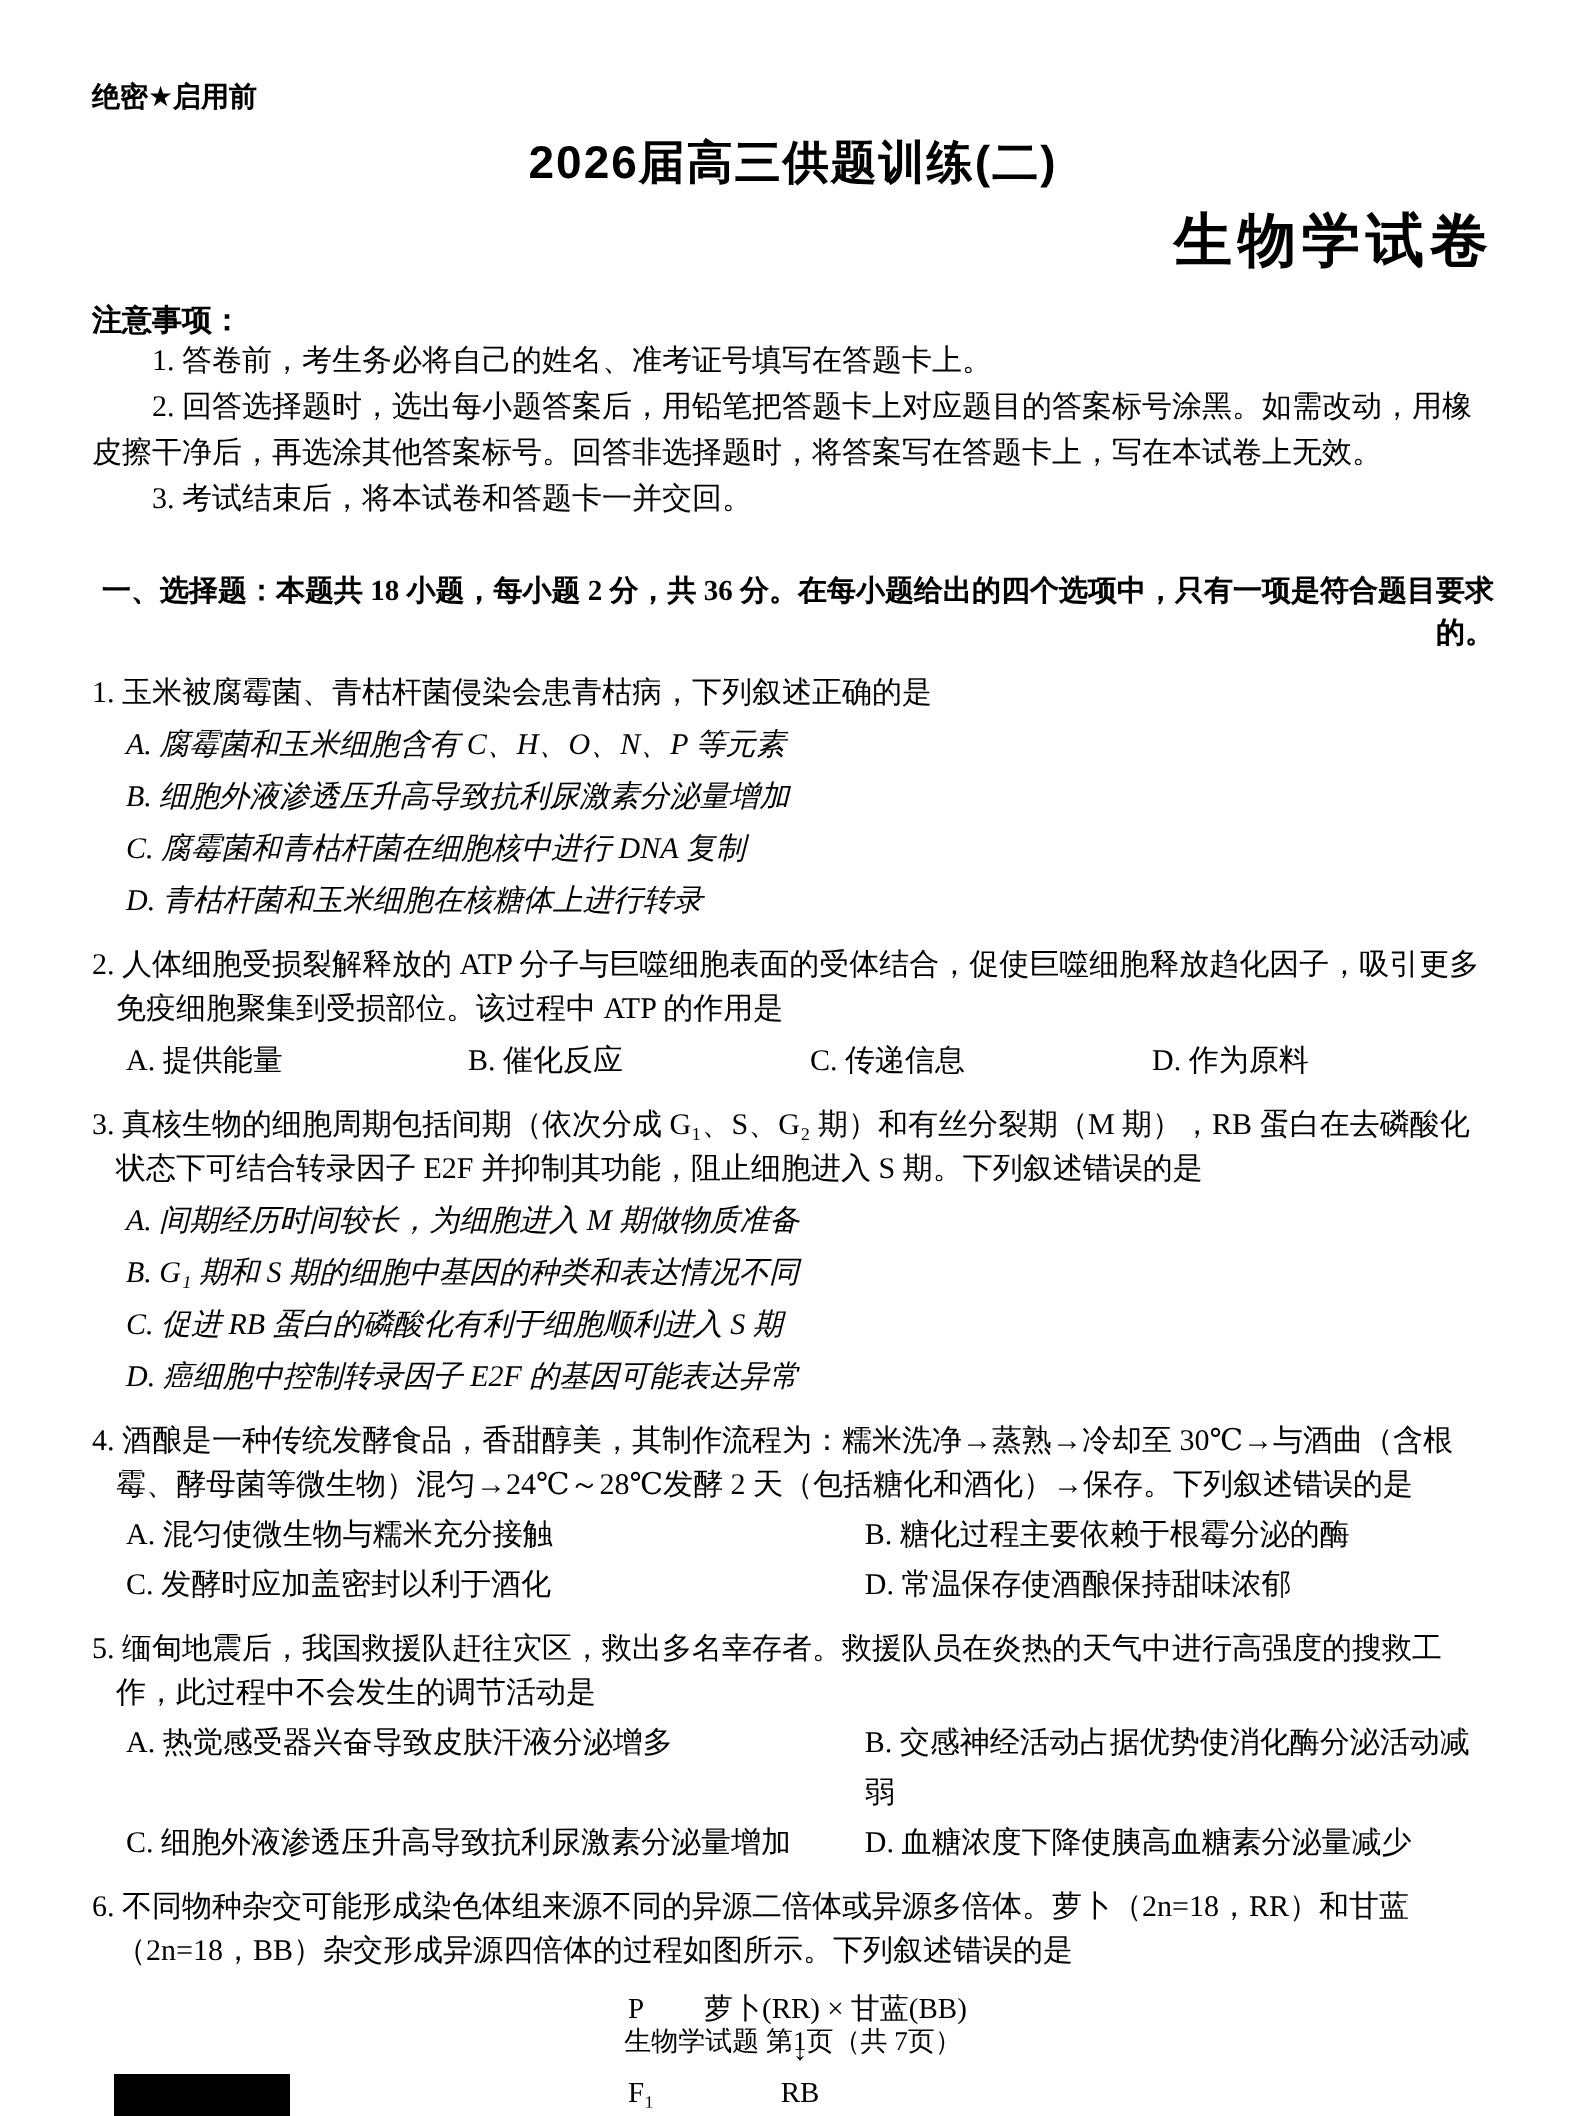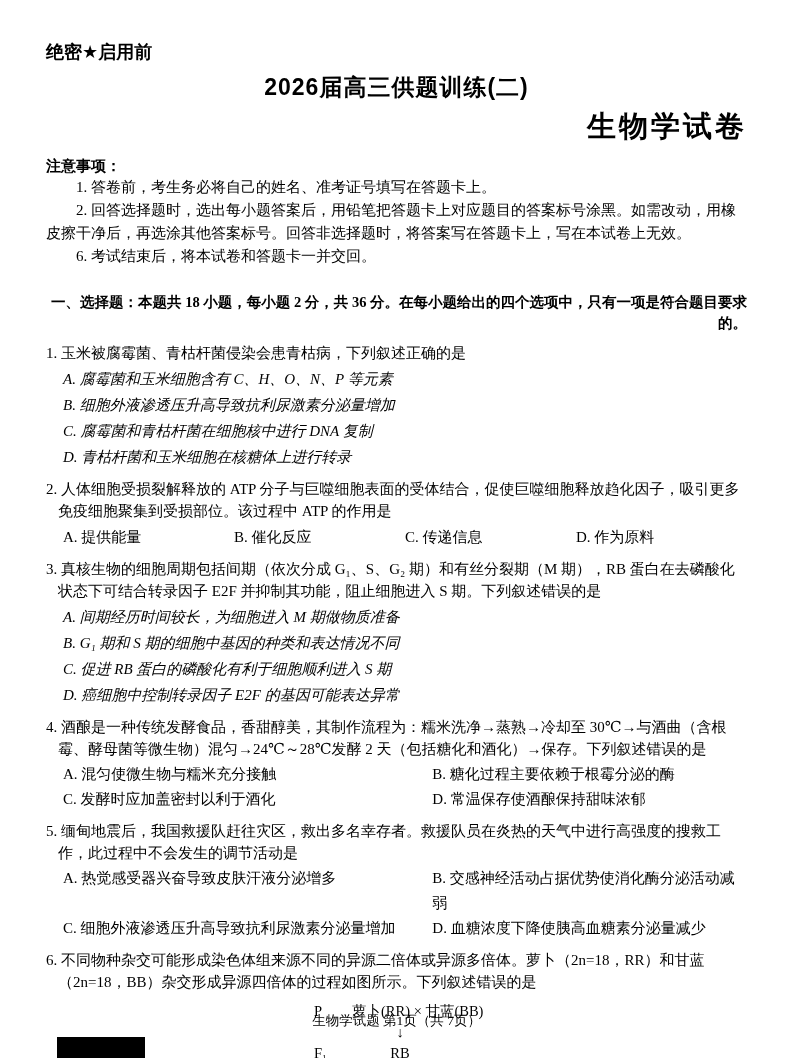--- a/index.html
+++ b/index.html
@@ -10,21 +10,21 @@
     margin:0 auto;
     background:#ffffff;
     color:#000000;
     font-family:"Liberation Serif","DejaVu Serif",serif;
     font-size:15px;
     overflow:hidden;
     padding:40px 46px 0 46px;
   }
   .classified {
     font-family:"Liberation Sans","DejaVu Sans",sans-serif;
-    font-size:18px; font-weight:700;
+    font-size:14px; font-weight:700;
   }
   .exam-title {
     text-align:center; font-size:23px; font-weight:700;
     margin-top:8px; letter-spacing:1px;
     font-family:"Liberation Sans","DejaVu Sans",sans-serif;
   }
   .exam-subtitle {
     text-align:right; font-size:29px; font-weight:700;
     margin-top:4px; letter-spacing:3px;
   }
@@ -60,21 +60,21 @@
 
   <div class="classified">绝密★启用前</div>
 
   <div class="exam-title">2026届高三供题训练(二)</div>
   <div class="exam-subtitle">生物学试卷</div>
 
   <div class="notice-header">注意事项：</div>
   <div>
     <p class="notice-item">1. 答卷前，考生务必将自己的姓名、准考证号填写在答题卡上。</p>
     <p class="notice-item">2. 回答选择题时，选出每小题答案后，用铅笔把答题卡上对应题目的答案标号涂黑。如需改动，用橡皮擦干净后，再选涂其他答案标号。回答非选择题时，将答案写在答题卡上，写在本试卷上无效。</p>
-    <p class="notice-item">6. 考试结束后，将本试卷和答题卡一并交回。</p>
+    <p class="notice-item">3. 考试结束后，将本试卷和答题卡一并交回。</p>
   </div>
 
   <div class="section-header">一、选择题：本题共 18 小题，每小题 2 分，共 36 分。在每小题给出的四个选项中，只有一项是符合题目要求的。</div>
 
   <div class="question">
     <div class="q-stem">1. 玉米被腐霉菌、青枯杆菌侵染会患青枯病，下列叙述正确的是</div>
     <div class="opts opts-col">
       <div class="opt">A. 腐霉菌和玉米细胞含有 C、H、O、N、P 等元素</div>
       <div class="opt">B. 细胞外液渗透压升高导致抗利尿激素分泌量增加</div>
       <div class="opt">C. 腐霉菌和青枯杆菌在细胞核中进行 DNA 复制</div>

